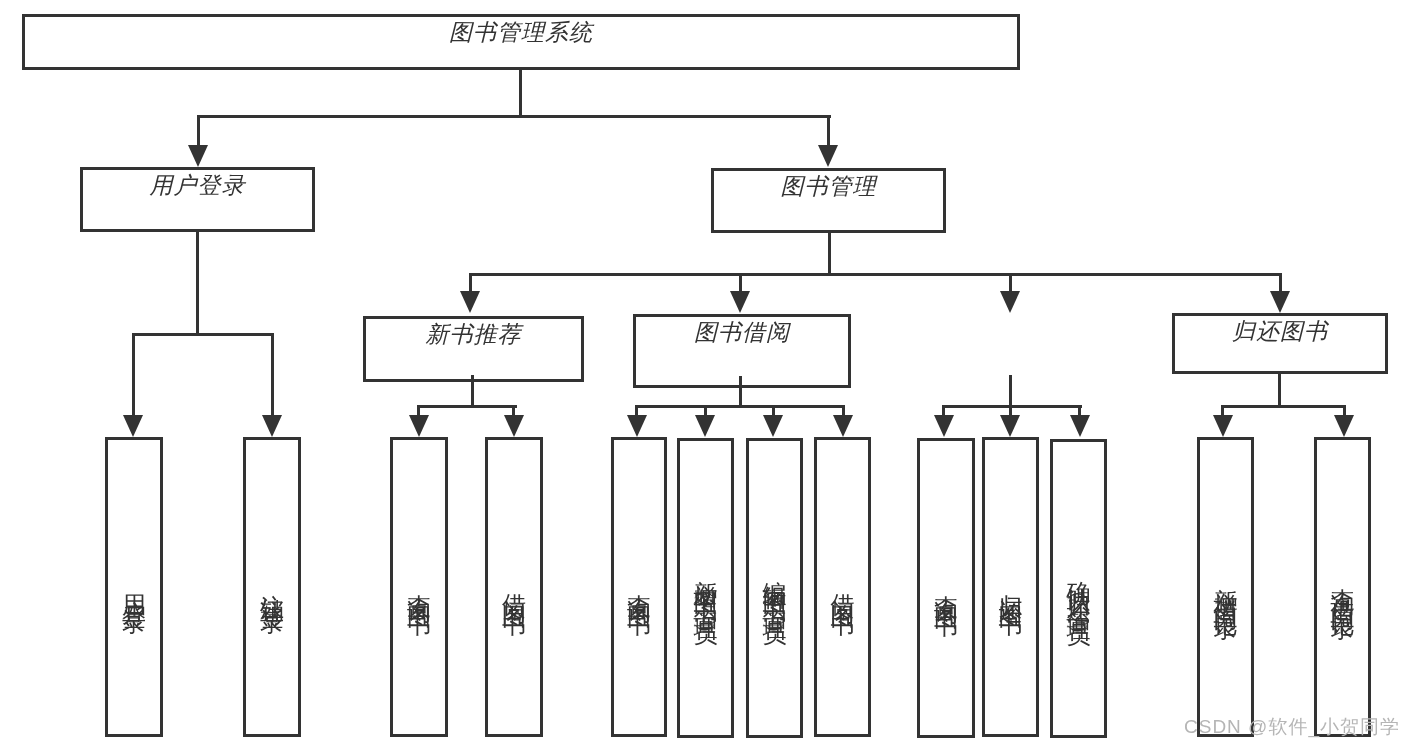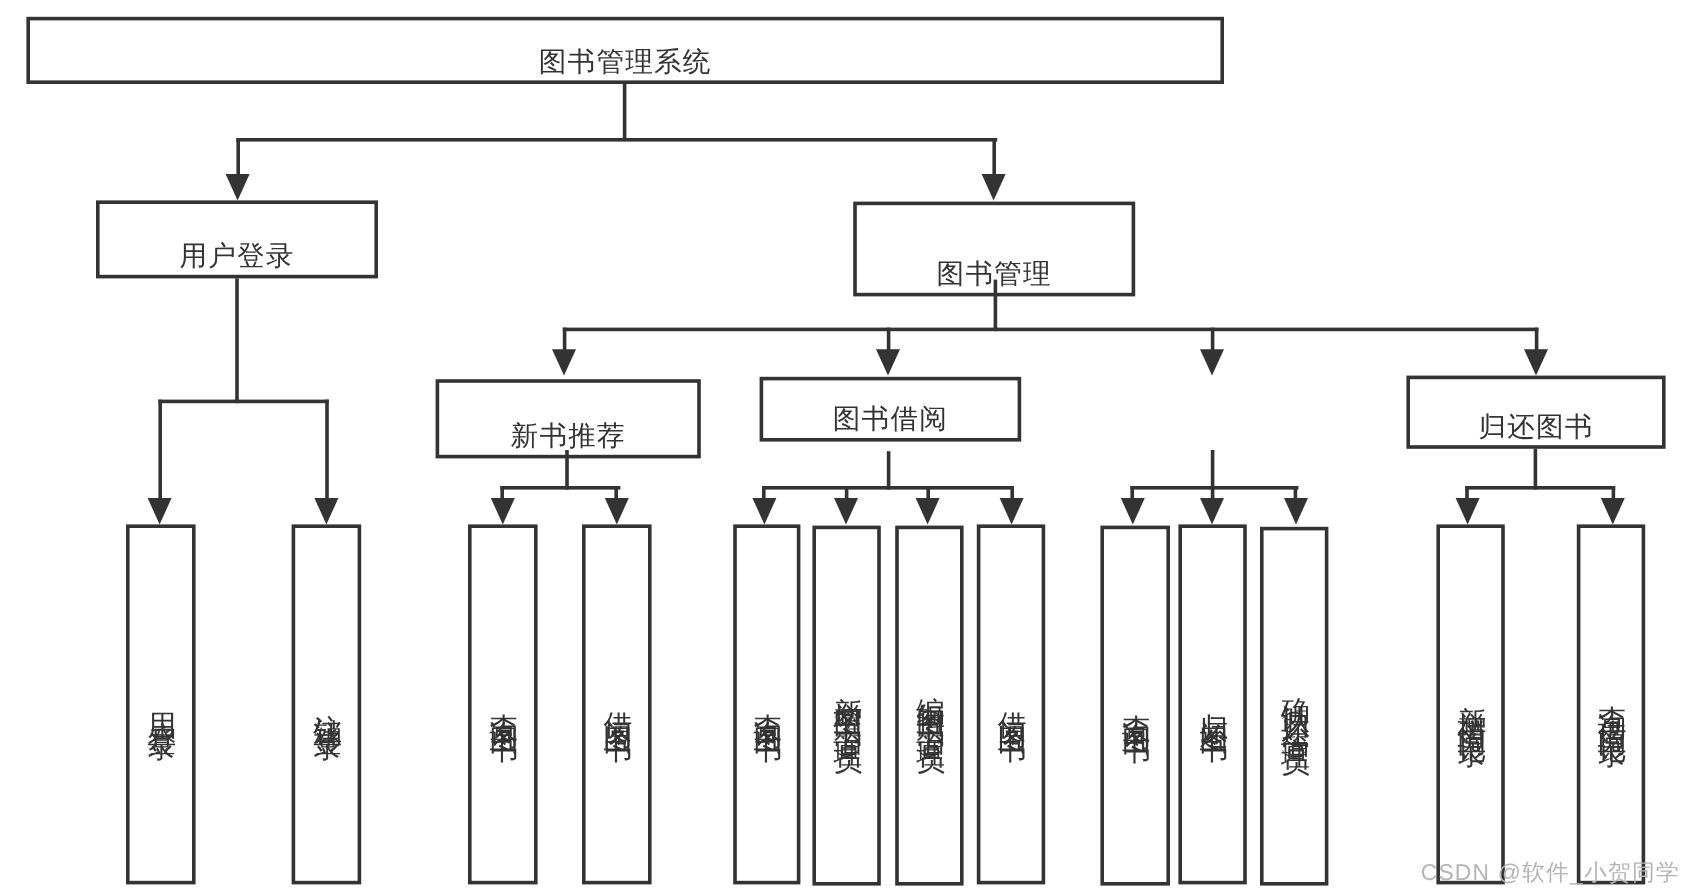--- a/index.html
+++ b/index.html
@@ -10,25 +10,26 @@
     background: #ffffff;
     font-family: "Liberation Sans", sans-serif;
     overflow: hidden;
   }
   .hbox {
     position: absolute;
     box-sizing: border-box;
     border: 3px solid #333333;
     background: #ffffff;
     display: flex;
-    align-items: flex-end;
+    align-items: flex-start;
     justify-content: center;
     font-size: 23px;
     color: #333333;
     letter-spacing: 1px;
+    font-style: italic;
   }
   .vbox {
     position: absolute;
     box-sizing: border-box;
     border: 3px solid #333333;
     background: #ffffff;
     display: flex;
     align-items: center;
     justify-content: center;
   }
@@ -71,21 +72,21 @@
   <div class="line" style="left:519px; top:68px; width:3px; height:49px"></div>
   <div class="line" style="left:197px; top:115px; width:634px; height:3px"></div>
   <div class="line" style="left:197px; top:115px; width:3px; height:31px"></div>
   <div class="ah" style="left:188px; top:145px"></div>
   <div class="line" style="left:827px; top:115px; width:3px; height:31px"></div>
   <div class="ah" style="left:818px; top:145px"></div>
 
   <div class="hbox" style="left:80px; top:167px; width:235px; height:65px">
     <span>用户登录</span>
   </div>
-  <div class="hbox" style="left:711px; top:168px; width:235px; height:79px">
+  <div class="hbox" style="left:711px; top:168px; width:235px; height:65px">
     <span>图书管理</span>
   </div>
 
   <div class="line" style="left:196px; top:232px; width:3px; height:104px"></div>
   <div class="line" style="left:132px; top:333px; width:142px; height:3px"></div>
   <div class="line" style="left:132px; top:333px; width:3px; height:82px"></div>
   <div class="ah" style="left:123px; top:415px"></div>
   <div class="line" style="left:271px; top:333px; width:3px; height:82px"></div>
   <div class="ah" style="left:262px; top:415px"></div>
 
@@ -96,21 +97,21 @@
   <div class="line" style="left:739px; top:273px; width:3px; height:19px"></div>
   <div class="ah" style="left:730px; top:291px"></div>
   <div class="line" style="left:1009px; top:273px; width:3px; height:19px"></div>
   <div class="ah" style="left:1000px; top:291px"></div>
   <div class="line" style="left:1279px; top:273px; width:3px; height:19px"></div>
   <div class="ah" style="left:1270px; top:291px"></div>
 
   <div class="hbox" style="left:363px; top:316px; width:221px; height:66px">
     <span>新书推荐</span>
   </div>
-  <div class="hbox" style="left:633px; top:314px; width:218px; height:54px">
+  <div class="hbox" style="left:633px; top:314px; width:218px; height:74px">
     <span>图书借阅</span>
   </div>
   <div class="hbox" style="left:1172px; top:313px; width:216px; height:61px">
     <span>归还图书</span>
   </div>
 
   <div class="line" style="left:471px; top:375px; width:3px; height:33px"></div>
   <div class="line" style="left:417px; top:405px; width:100px; height:3px"></div>
   <div class="line" style="left:417px; top:405px; width:3px; height:11px"></div>
   <div class="ah" style="left:409px; top:415px"></div>

